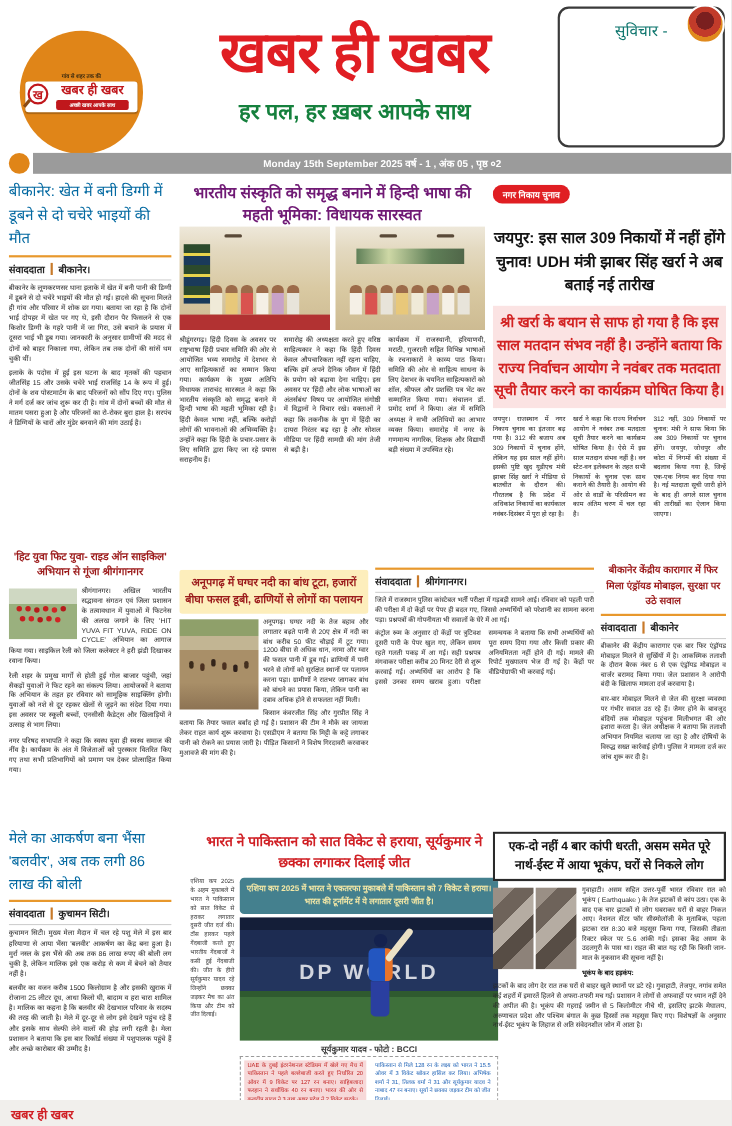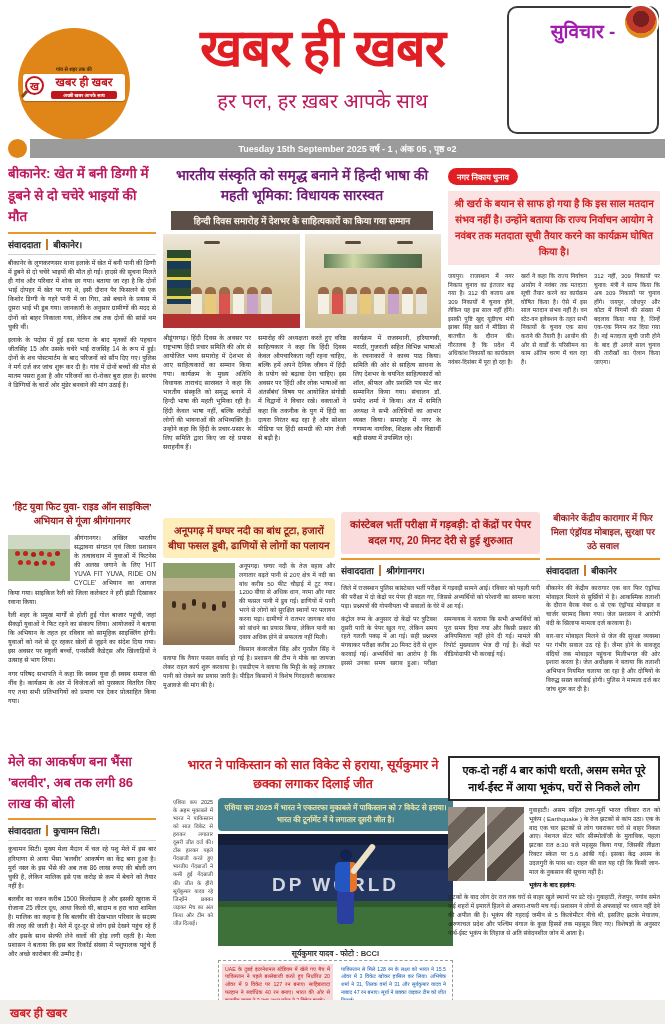--- a/index.html
+++ b/index.html
@@ -23,46 +23,46 @@
     font-weight:bold; font-size:11px; display:flex; align-items:center; justify-content:center; }
   .logo-kh::after { content:""; position:absolute; left:-4px; bottom:-5px; width:3px; height:8px;
     background:#8a4a12; transform:rotate(40deg); }
   .logo-name { color:#c0171c; font-weight:bold; font-size:11.5px; text-align:center; line-height:1.3; }
   .logo-bottom { margin:1px 6px 0; background:#c0171c; color:#fff; border-radius:2px;
     font-size:4.8px; text-align:center; padding:1px 0; font-weight:bold; }
 
   .mast-center { position:absolute; left:150px; top:20px; width:345px; text-align:center; }
   .mast-title { color:#e01e23; font-weight:bold; font-size:52px; line-height:1.1;
     letter-spacing:-1px; font-family:"Liberation Serif","DejaVu Serif",serif; }
-  .mast-tagline { margin-top:10px; font-size:20px; font-weight:normal; color:#be185d; }
+  .mast-tagline { margin-top:10px; font-size:20px; font-weight:bold; color:#15803d; }
 
   .suvichar { position:absolute; right:6px; top:6px; width:152px; height:128px;
     border:2px solid #3a3a3a; border-radius:10px; background:#fff; padding:10px 8px 4px; text-align:center; }
   .suvichar-avatar { position:absolute; right:-2px; top:-4px; width:36px; height:36px; border-radius:50%;
     border:2px solid #fff;
     background:radial-gradient(circle at 50% 40%, #7a1f1f 0 32%, #c23b2a 33% 58%, #e08a1e 59% 100%); }
-  .suvichar-label { font-weight:bold; font-size:19px; color:#a21caf; margin-bottom:4px; }
+  .suvichar-label { font-weight:normal; font-size:14px; color:#0f766e; margin-bottom:4px; }
   .suvichar-quote { color:#d21f1f; font-size:8.2px; font-weight:bold; line-height:1.65; padding:0 8px; }
 
   .datebar { position:absolute; left:30px; right:0; top:139px; height:19px; background:#9b9b9b;
     color:#fff; font-weight:bold; font-size:9px; display:flex; align-items:center; justify-content:center; }
   .mini-logo { position:absolute; left:6px; top:137px; width:23px; height:23px; border-radius:50%;
     background:#e08518; border:2px solid #fff; }
 
   
   .rule-orange { border:0; border-top:2.5px solid #e8982c; margin:4px 0 3px; }
   .byline { display:flex; align-items:center; gap:5px; font-size:9px; font-weight:bold; color:#222;
     padding:1px 0 3px; border-bottom:1px solid #cfcfcf; margin-bottom:3px; }
   .byline .bar { width:2.5px; height:11px; background:#c87a2a; }
   .body-text { font-size:6.3px; line-height:1.45; text-align:justify; color:#2a2a2a; }
   .body-text p { margin-bottom:4px; }
   .cols-3 { column-count:3; column-gap:7px; }
   .cols-2 { column-count:2; column-gap:7px; }
 
-  .hl-black { font-weight:bold; color:#be185d; }
+  .hl-black { font-weight:normal; color:#0369a1; }
   .hl-maroon { font-weight:bold; color:#9c1c1c; text-align:center; }
 
   
   #art-diggi { left:8px; top:163px; width:148px; height:338px; }
   #art-diggi .headline { font-size:13.5px; line-height:1.6; }
 
   #art-hindi { left:163px; top:165px; width:278px; height:351px; }
   #art-hindi .headline { font-size:14px; font-weight:bold; color:#701a75; text-align:center; line-height:1.45; }
   .subhead-bar { margin:5px 8px 4px; background:#5c4f47; color:#fdf6ec; font-size:9px; font-weight:bold;
     text-align:center; padding:3px 2px; }
@@ -74,26 +74,26 @@
   .banner-v { position:absolute; left:4px; top:16px; width:24px; height:54px;
     background:repeating-linear-gradient(180deg,#2c4a2c 0 8px,#e8d44c 8px 11px,#1a3a5a 11px 19px); }
   .banner-h { position:absolute; left:14%; top:20px; width:72%; height:14px;
     background:linear-gradient(90deg,#3f6a3f,#c9d8a0 30%,#3f6a3f 70%,#2c4a2c); opacity:.8; }
   .people-row { position:absolute; left:0; right:0; bottom:14px; display:flex; justify-content:center; gap:3px; }
   .person { width:11px; height:27px; border-radius:5px 5px 0 0;
     background:linear-gradient(180deg,#9c6b4a 0 26%, var(--c,#eee8da) 26% 100%); }
   .table-red { position:absolute; left:0; right:0; bottom:0; height:14px; background:#b23232; }
 
   #art-nikay { left:448px; top:168px; width:212px; height:343px; }
-  .badge-row { display:flex; align-items:center; gap:16px; margin-bottom:6px; }
+  .badge-row { display:flex; align-items:center; gap:16px; margin-bottom:21px; }
   .badge { background:#e01e23; color:#fff; border-radius:11px; font-size:8px; font-weight:bold;
     padding:3px 9px; white-space:nowrap; }
   .kicker { font-size:8.2px; font-weight:bold; color:#222; }
   #art-nikay .headline { font-size:14px; font-weight:bold; color:#141414; text-align:center; line-height:1.55; margin-bottom:7px; }
-  .hl-box { background:#fbe3e3; color:#d22222; font-weight:bold; font-size:10px; text-align:center;
+  .hl-box { background:#fbe3e3; color:#d22222; font-weight:bold; font-size:13px; text-align:center;
     line-height:1.6; padding:5px 1px; margin-bottom:7px; }
   #art-nikay .body-text { font-size:5.9px; }
 
   
   #art-hityuva { left:8px; top:500px; width:148px; height:248px; }
   #art-hityuva .headline { font-size:9.6px; line-height:1.5; margin-bottom:4px; }
   .rally-photo { width:62px; height:46px; float:left; margin:2px 4px 1px 0; position:relative;
     background:linear-gradient(180deg,#cfd8c2 0 30%, #9ab07e 30% 100%); }
   .rally-dots { position:absolute; left:7px; top:16px; width:5px; height:5px; border-radius:50%; background:#c61f1f;
     box-shadow:8px 0 0 #c61f1f,16px 1px 0 #b51b1b,24px 0 0 #c61f1f,32px 1px 0 #d12525,40px 0 0 #b51b1b,
@@ -177,40 +177,39 @@
       <div class="mast-tagline">हर पल, हर ख़बर आपके साथ</div>
     </div>
     <aside class="suvichar">
       <span class="suvichar-avatar"></span>
       <div class="suvichar-label">सुविचार -</div>
     </aside>
   </header>
 
   <span class="mini-logo"></span>
   <div class="datebar">
-    <span>Tuesday 15th September 2025 वर्ष - 1 , अंक 05 , पृष्ठ ०2</span>
+    <span>Monday 15th September 2025 वर्ष - 1 , अंक 05 , पृष्ठ ०2</span>
   </div>
 
   <section class="abs" id="art-diggi">
     <div class="headline hl-black">बीकानेर: खेत में बनी डिग्गी में डूबने से दो चचेरे भाइयों की मौत</div>
     <hr class="rule-orange">
     <div class="byline">
       <span>संवाददाता</span>
       <span class="bar"></span>
       <span>बीकानेर।</span>
     </div>
     <div class="body-text">
       <p>बीकानेर के लूणकरणसर थाना इलाके में खेत में बनी पानी की डिग्गी में डूबने से दो चचेरे भाइयों की मौत हो गई। हादसे की सूचना मिलते ही गांव और परिवार में शोक छा गया। बताया जा रहा है कि दोनों भाई दोपहर में खेत पर गए थे, इसी दौरान पैर फिसलने से एक किशोर डिग्गी के गहरे पानी में जा गिरा, उसे बचाने के प्रयास में दूसरा भाई भी डूब गया। जानकारी के अनुसार ग्रामीणों की मदद से दोनों को बाहर निकाला गया, लेकिन तब तक दोनों की सांसें थम चुकी थीं।</p>
       <p>इलाके के पदोस में हुई इस घटना के बाद मृतकों की पहचान जीतसिंह 15 और उसके चचेरे भाई राजसिंह 14 के रूप में हुई। दोनों के शव पोस्टमार्टम के बाद परिजनों को सौंप दिए गए। पुलिस ने मर्ग दर्ज कर जांच शुरू कर दी है। गांव में दोनों बच्चों की मौत से मातम पसरा हुआ है और परिजनों का रो-रोकर बुरा हाल है। सरपंच ने डिग्गियों के चारों ओर मुंडेर बनवाने की मांग उठाई है।</p>
     </div>
   </section>
 
   <section class="abs" id="art-hindi">
     <div class="headline">भारतीय संस्कृति को समृद्ध बनाने में हिन्दी भाषा की महती भूमिका: विधायक सारस्वत</div>
-    <div class="subhead-bar">हिन्दी दिवस समारोह में देशभर के साहित्यकारों का किया गया सम्मान</div>
     <div class="event-photos">
       <div class="event-photo">
         <span class="fan"></span>
         <div class="banner-v"></div>
         <div class="people-row">
           <span class="person" style="--c:#f0ead8"></span>
             <span class="person" style="--c:#e8c87a"></span>
             <span class="person" style="--c:#d9534f"></span>
             <span class="person" style="--c:#f5f0e6"></span>
             <span class="person" style="--c:#c8a2c8"></span>
@@ -238,20 +237,21 @@
       <p>श्रीडूंगरगढ़। हिंदी दिवस के अवसर पर राष्ट्रभाषा हिंदी प्रचार समिति की ओर से आयोजित भव्य समारोह में देशभर से आए साहित्यकारों का सम्मान किया गया। कार्यक्रम के मुख्य अतिथि विधायक ताराचंद सारस्वत ने कहा कि भारतीय संस्कृति को समृद्ध बनाने में हिन्दी भाषा की महती भूमिका रही है। हिंदी केवल भाषा नहीं, बल्कि करोड़ों लोगों की भावनाओं की अभिव्यक्ति है। उन्होंने कहा कि हिंदी के प्रचार-प्रसार के लिए समिति द्वारा किए जा रहे प्रयास सराहनीय हैं।</p>
       <p>समारोह की अध्यक्षता करते हुए वरिष्ठ साहित्यकार ने कहा कि हिंदी दिवस केवल औपचारिकता नहीं रहना चाहिए, बल्कि हमें अपने दैनिक जीवन में हिंदी के प्रयोग को बढ़ावा देना चाहिए। इस अवसर पर 'हिंदी और लोक भाषाओं का अंतर्संबंध' विषय पर आयोजित संगोष्ठी में विद्वानों ने विचार रखे। वक्ताओं ने कहा कि तकनीक के युग में हिंदी का दायरा निरंतर बढ़ रहा है और सोशल मीडिया पर हिंदी सामग्री की मांग तेजी से बढ़ी है।</p>
       <p>कार्यक्रम में राजस्थानी, हरियाणवी, मराठी, गुजराती सहित विभिन्न भाषाओं के रचनाकारों ने काव्य पाठ किया। समिति की ओर से साहित्य साधना के लिए देशभर के चयनित साहित्यकारों को शॉल, श्रीफल और प्रशस्ति पत्र भेंट कर सम्मानित किया गया। संचालन डॉ. प्रमोद शर्मा ने किया। अंत में समिति अध्यक्ष ने सभी अतिथियों का आभार व्यक्त किया। समारोह में नगर के गणमान्य नागरिक, शिक्षक और विद्यार्थी बड़ी संख्या में उपस्थित रहे।</p>
     </div>
   </section>
 
   <section class="abs" id="art-nikay">
     <div class="badge-row">
       <span class="badge">नगर निकाय चुनाव</span>
     </div>
+    <div class="headline">जयपुर: इस साल 309 निकायों में नहीं होंगे चुनाव! UDH मंत्री झाबर सिंह खर्रा ने अब बताई नई तारीख</div>
     <div class="hl-box">श्री खर्रा के बयान से साफ हो गया है कि इस साल मतदान संभव नहीं है। उन्होंने बताया कि राज्य निर्वाचन आयोग ने नवंबर तक मतदाता सूची तैयार करने का कार्यक्रम घोषित किया है।</div>
     <div class="body-text cols-3">
       <p>जयपुर। राजस्थान में नगर निकाय चुनाव का इंतजार बढ़ गया है। 312 की बजाय अब 309 निकायों में चुनाव होंगे, लेकिन यह इस साल नहीं होंगे। इसकी पुष्टि खुद यूडीएच मंत्री झाबर सिंह खर्रा ने मीडिया से बातचीत के दौरान की। गौरतलब है कि प्रदेश में अधिकांश निकायों का कार्यकाल नवंबर-दिसंबर में पूरा हो रहा है।</p>
       <p>खर्रा ने कहा कि राज्य निर्वाचन आयोग ने नवंबर तक मतदाता सूची तैयार करने का कार्यक्रम घोषित किया है। ऐसे में इस साल मतदान संभव नहीं है। वन स्टेट-वन इलेक्शन के तहत सभी निकायों के चुनाव एक साथ कराने की तैयारी है। आयोग की ओर से वार्डों के परिसीमन का काम अंतिम चरण में चल रहा है।</p>
       <p>312 नहीं, 309 निकायों पर चुनाव: मंत्री ने साफ किया कि अब 309 निकायों पर चुनाव होंगे। जयपुर, जोधपुर और कोटा में निगमों की संख्या में बदलाव किया गया है, जिन्हें एक-एक निगम कर दिया गया है। नई मतदाता सूची जारी होने के बाद ही अगले साल चुनाव की तारीखों का ऐलान किया जाएगा।</p>
     </div>
   </section>
 
   <section class="abs" id="art-anupgarh">
     <div class="yellow-box">अनूपगढ़ में घग्घर नदी का बांध टूटा, हजारों बीघा फसल डूबी, ढाणियों से लोगों का पलायन</div>
@@ -270,21 +270,20 @@
       <div class="rally-photo">
         <span class="rally-dots"></span>
       </div>
       <p>श्रीगंगानगर। अखिल भारतीय सद्भावना संगठन एवं जिला प्रशासन के तत्वावधान में युवाओं में फिटनेस की अलख जगाने के लिए 'HIT YUVA FIT YUVA, RIDE ON CYCLE' अभियान का आगाज किया गया। साइकिल रैली को जिला कलेक्टर ने हरी झंडी दिखाकर रवाना किया।</p>
       <p>रैली शहर के प्रमुख मार्गों से होती हुई गोल बाजार पहुंची, जहां सैकड़ों युवाओं ने फिट रहने का संकल्प लिया। आयोजकों ने बताया कि अभियान के तहत हर रविवार को सामूहिक साइक्लिंग होगी। युवाओं को नशे से दूर रहकर खेलों से जुड़ने का संदेश दिया गया। इस अवसर पर स्कूली बच्चों, एनसीसी कैडेट्स और खिलाड़ियों ने उत्साह से भाग लिया।</p>
       <p>नगर परिषद सभापति ने कहा कि स्वस्थ युवा ही स्वस्थ समाज की नींव है। कार्यक्रम के अंत में विजेताओं को पुरस्कार वितरित किए गए तथा सभी प्रतिभागियों को प्रमाण पत्र देकर प्रोत्साहित किया गया।</p>
     </div>
   </section>
 
   <section class="abs" id="art-constable">
-    <div class="pink-box">कांस्टेबल भर्ती परीक्षा में गड़बड़ी: दो केंद्रों पर पेपर बदल गए, 20 मिनट देरी से हुई शुरुआत</div>
     <hr class="rule-orange">
     <div class="byline">
       <span>संवाददाता</span>
       <span class="bar"></span>
       <span>श्रीगंगानगर।</span>
     </div>
     <div class="body-text">
       <p>जिले में राजस्थान पुलिस कांस्टेबल भर्ती परीक्षा में गड़बड़ी सामने आई। रविवार को पहली पारी की परीक्षा में दो केंद्रों पर पेपर ही बदल गए, जिससे अभ्यर्थियों को परेशानी का सामना करना पड़ा। प्रश्नपत्रों की गोपनीयता भी सवालों के घेरे में आ गई।</p>
       <div class="cols-2">
         <p>कंट्रोल रूम के अनुसार दो केंद्रों पर त्रुटिवश दूसरी पारी के पेपर खुल गए, लेकिन समय रहते गलती पकड़ में आ गई। सही प्रश्नपत्र मंगवाकर परीक्षा करीब 20 मिनट देरी से शुरू करवाई गई। अभ्यर्थियों का आरोप है कि इससे उनका समय खराब हुआ। परीक्षा समन्वयक ने बताया कि सभी अभ्यर्थियों को पूरा समय दिया गया और किसी प्रकार की अनियमितता नहीं होने दी गई। मामले की रिपोर्ट मुख्यालय भेज दी गई है। केंद्रों पर वीडियोग्राफी भी करवाई गई।</p>

